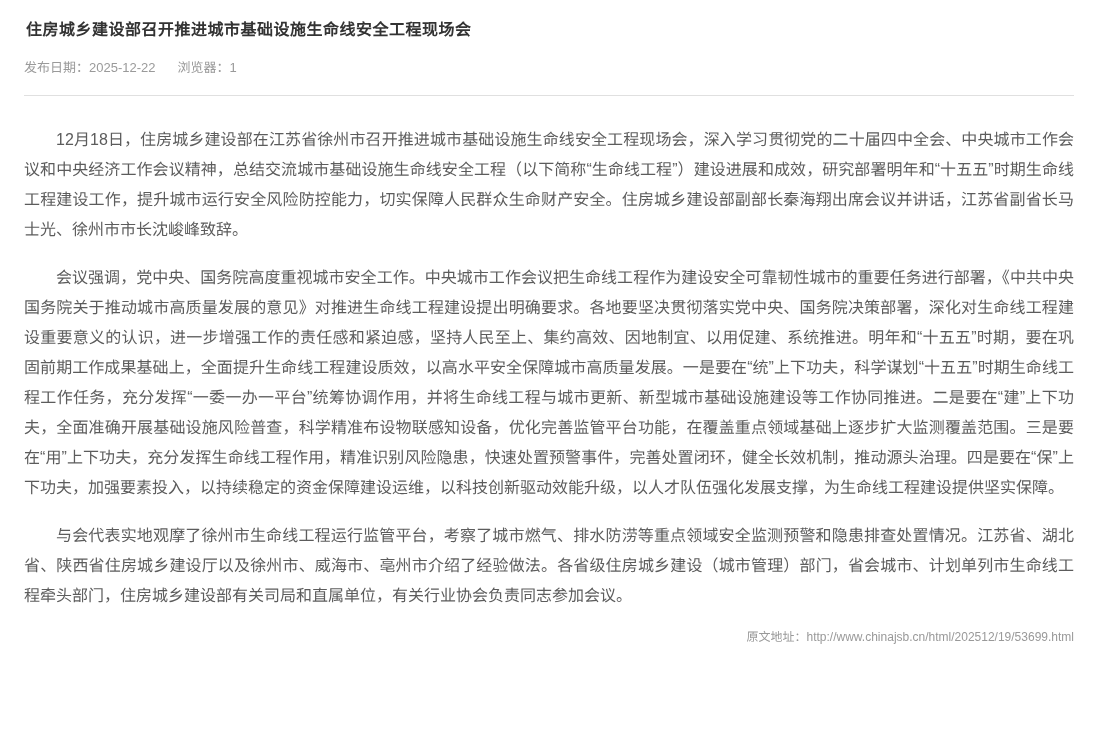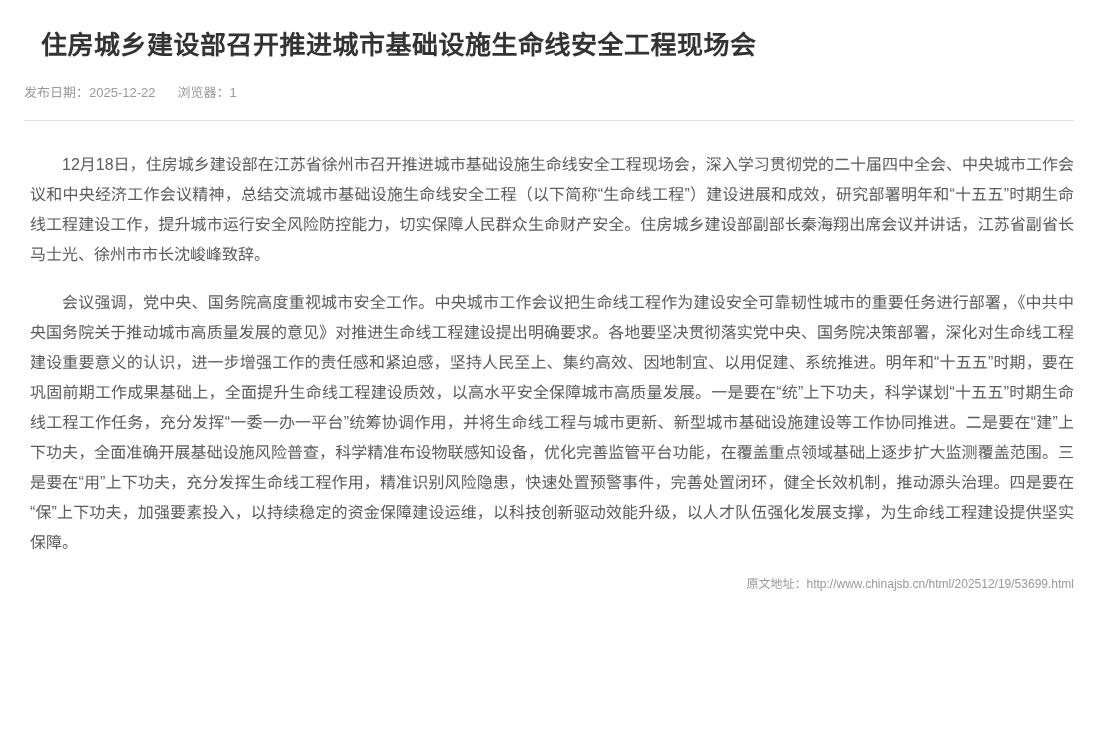--- a/index.html
+++ b/index.html
@@ -13,29 +13,29 @@
     width: 1104px;
     min-height: 738px;
     margin: 0 auto;
     padding: 0 30px 0 24px;
     background: #ffffff;
     position: relative;
   }
   
   .article-header { padding-top: 12px; }
   .page-title {
-    margin: 17px;
-    font-size: 26px;
+    margin: 2px;
+    font-size: 16px;
     line-height: 32px;
     font-weight: 700;
     color: #333333;
     letter-spacing: 0.5px;
   }
   .article-meta {
-    margin-top: 24px;
+    margin-top: 14px;
     font-size: 13px;
     line-height: 16px;
     color: #9a9a9a;
   }
   .meta-item { display: inline-block; }
   .meta-gap { display: inline-block; width: 22px; }
   
   .divider {
     border: none;
     border-top: 1px solid #e0e0e0;
@@ -44,21 +44,21 @@
   }
   
   .article-body {
     padding-top: 29px;
     font-size: 16px;
     line-height: 30px;
     color: #5c5c5c;
     text-align: justify;
   }
   .article-body p {
-    margin: 0 0 18px 6px;
+    margin: 0 0 18px 0;
     text-indent: 2em;
   }
   
   .article-source {
     margin-top: 2px;
     padding-right: 0;
     text-align: right;
     font-size: 12px;
     line-height: 16px;
     color: #999999;
@@ -74,19 +74,20 @@
     <div class="article-meta">
       <span class="meta-item">发布日期：</span><span class="meta-item">2025-12-22</span><span class="meta-gap"></span><span class="meta-item">浏览器：</span><span class="meta-item">1</span>
     </div>
   </header>
 
   <hr class="divider">
 
   <main class="article-body">
     <p>12月18日，住房城乡建设部在江苏省徐州市召开推进城市基础设施生命线安全工程现场会，深入学习贯彻党的二十届四中全会、中央城市工作会议和中央经济工作会议精神，总结交流城市基础设施生命线安全工程（以下简称“生命线工程”）建设进展和成效，研究部署明年和“十五五”时期生命线工程建设工作，提升城市运行安全风险防控能力，切实保障人民群众生命财产安全。住房城乡建设部副部长秦海翔出席会议并讲话，江苏省副省长马士光、徐州市市长沈峻峰致辞。</p>
     <p>会议强调，党中央、国务院高度重视城市安全工作。中央城市工作会议把生命线工程作为建设安全可靠韧性城市的重要任务进行部署，《中共中央国务院关于推动城市高质量发展的意见》对推进生命线工程建设提出明确要求。各地要坚决贯彻落实党中央、国务院决策部署，深化对生命线工程建设重要意义的认识，进一步增强工作的责任感和紧迫感，坚持人民至上、集约高效、因地制宜、以用促建、系统推进。明年和“十五五”时期，要在巩固前期工作成果基础上，全面提升生命线工程建设质效，以高水平安全保障城市高质量发展。一是要在“统”上下功夫，科学谋划“十五五”时期生命线工程工作任务，充分发挥“一委一办一平台”统筹协调作用，并将生命线工程与城市更新、新型城市基础设施建设等工作协同推进。二是要在“建”上下功夫，全面准确开展基础设施风险普查，科学精准布设物联感知设备，优化完善监管平台功能，在覆盖重点领域基础上逐步扩大监测覆盖范围。三是要在“用”上下功夫，充分发挥生命线工程作用，精准识别风险隐患，快速处置预警事件，完善处置闭环，健全长效机制，推动源头治理。四是要在“保”上下功夫，加强要素投入，以持续稳定的资金保障建设运维，以科技创新驱动效能升级，以人才队伍强化发展支撑，为生命线工程建设提供坚实保障。</p>
+    <p>与会代表实地观摩了徐州市生命线工程运行监管平台，考察了城市燃气、排水防涝等重点领域安全监测预警和隐患排查处置情况。江苏省、湖北省、陕西省住房城乡建设厅以及徐州市、威海市、亳州市介绍了经验做法。各省级住房城乡建设（城市管理）部门，省会城市、计划单列市生命线工程牵头部门，住房城乡建设部有关司局和直属单位，有关行业协会负责同志参加会议。</p>
   </main>
 
   <footer class="article-source">
     <span>原文地址：</span><span>http://www.chinajsb.cn/html/202512/19/53699.html</span>
   </footer>
 
 </div>
 
 </body></html>

